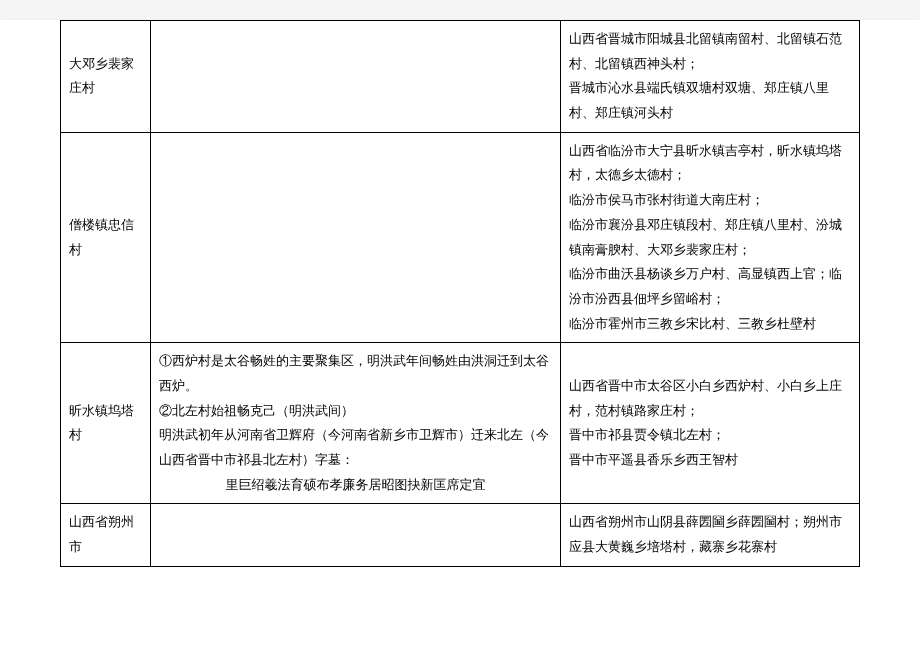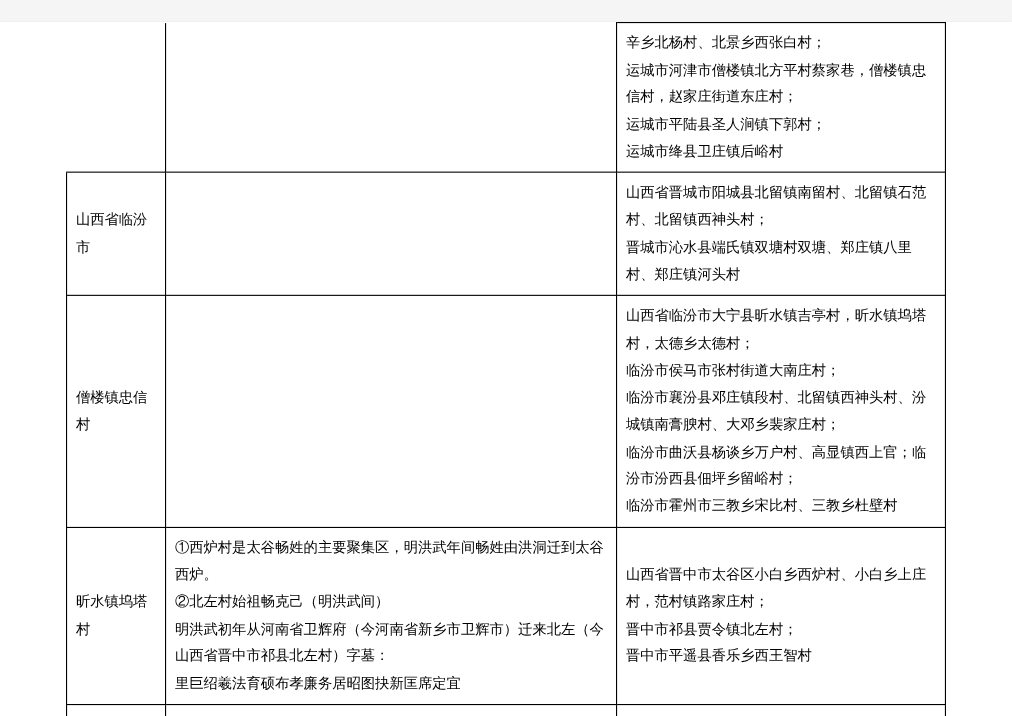--- a/index.html
+++ b/index.html
@@ -28,48 +28,40 @@
       border: 1px solid #000;
       padding: 6px 8px;
       vertical-align: middle;
       word-wrap: break-word;
     }
     td.col1 { width: 90px; }
     td.col2 { width: 410px; }
     td.col3 { }
     .row0-col1 { border-top: none; border-left: none; }
     .row0-col2 { border-top: none; }
-    .center-line { display: block; }
+    .center-line { text-align: center; display: block; }
   </style>
 </head>
 <body>
 
 <div class="page">
   <table>
     <tbody>
-        <tr>
-      <td class="col1 row0-col1"></td>
-      <td class="col2 row0-col2"></td>
-      <td class="col3"><span style="white-space:pre-line">辛乡北杨村、北景乡西张白村；
-运城市河津市僧楼镇北方平村蔡家巷，僧楼镇忠信村，赵家庄街道东庄村；
-运城市平陆县圣人涧镇下郭村；
-运城市绛县卫庄镇后峪村</span></td>
-    </tr>
     <tr>
-      <td class="col1">山西省临汾市</td>
+      <td class="col1">大邓乡裴家庄村</td>
       <td class="col2"></td>
       <td class="col3"><span style="white-space:pre-line">山西省晋城市阳城县北留镇南留村、北留镇石范村、北留镇西神头村；
 晋城市沁水县端氏镇双塘村双塘、郑庄镇八里村、郑庄镇河头村</span></td>
     </tr>
     <tr>
       <td class="col1">僧楼镇忠信村</td>
       <td class="col2"></td>
       <td class="col3"><span style="white-space:pre-line">山西省临汾市大宁县昕水镇吉亭村，昕水镇坞塔村，太德乡太德村；
 临汾市侯马市张村街道大南庄村；
-临汾市襄汾县邓庄镇段村、北留镇西神头村、汾城镇南膏腴村、大邓乡裴家庄村；
+临汾市襄汾县邓庄镇段村、郑庄镇八里村、汾城镇南膏腴村、大邓乡裴家庄村；
 临汾市曲沃县杨谈乡万户村、高显镇西上官；临汾市汾西县佃坪乡留峪村；
 临汾市霍州市三教乡宋比村、三教乡杜壁村</span></td>
     </tr>
     <tr>
       <td class="col1">昕水镇坞塔村</td>
       <td class="col2">
         <span style="white-space:pre-line">①西炉村是太谷畅姓的主要聚集区，明洪武年间畅姓由洪洞迁到太谷西炉。
 ②北左村始祖畅克己（明洪武间）
 明洪武初年从河南省卫辉府（今河南省新乡市卫辉市）迁来北左（今山西省晋中市祁县北左村）字墓：</span>
         <span class="center-line">里巨绍羲法育硕布孝廉务居昭图抉新匡席定宜</span>

